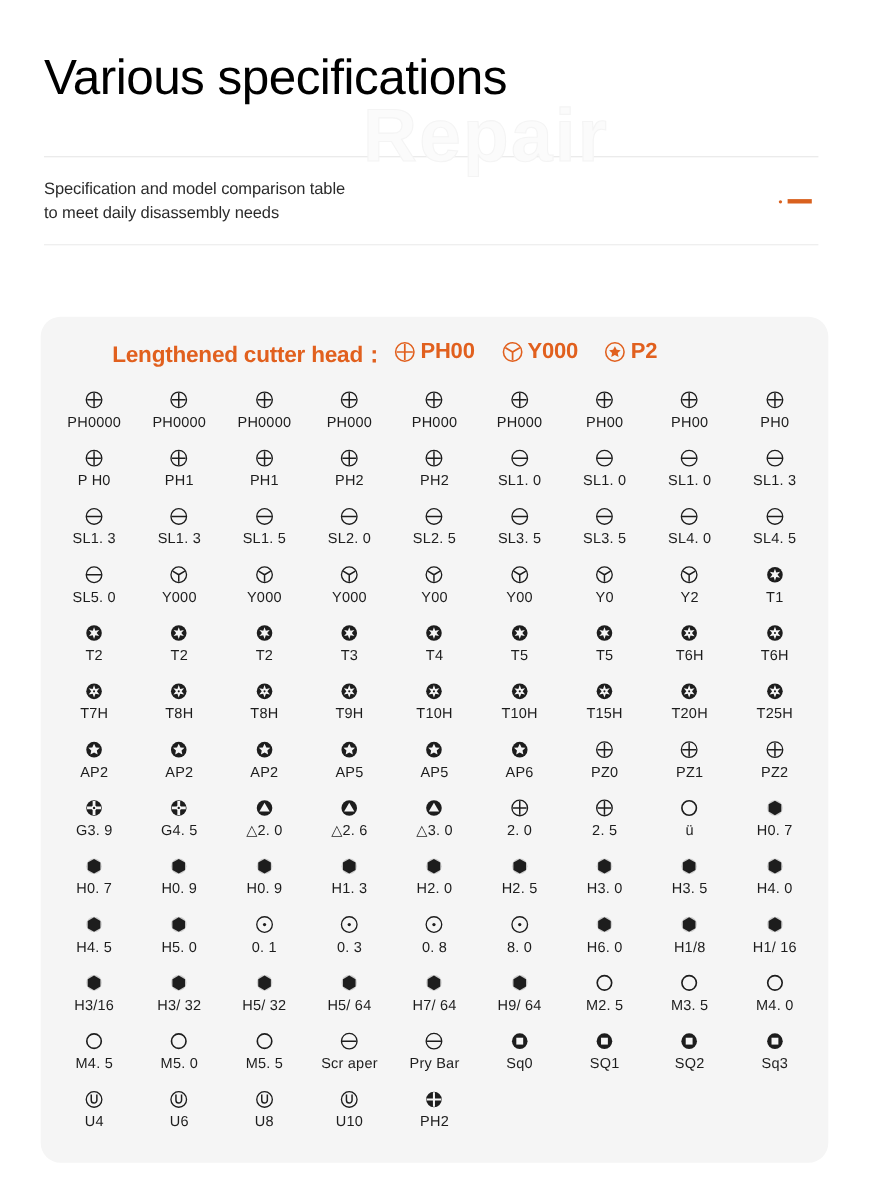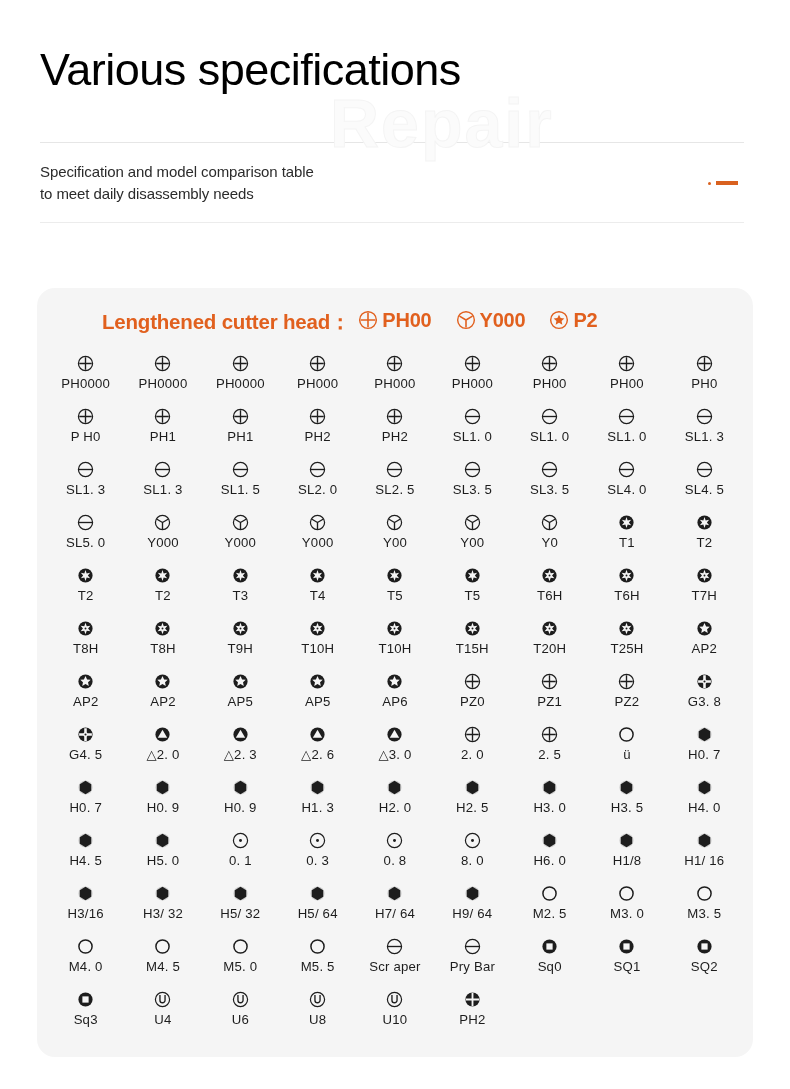--- a/index.html
+++ b/index.html
@@ -463,20 +463,29 @@
             <svg class="ic" width="17" height="17" viewBox="0 0 24 24">
       <circle cx="12" cy="12" r="10" fill="none" stroke="#1d1d1d" stroke-width="1.7"></circle>
               <path d="M12 12V21M12 12L4.2 7.4M12 12L19.8 7.4" stroke="#1d1d1d" stroke-width="1.9" stroke-linecap="butt"></path>
             </svg>
           </div>
           <div class="lbl">Y0</div>
         </div>
         <div class="cell">
           <div class="glyph">
             <svg class="ic" width="17" height="17" viewBox="0 0 24 24">
+      <circle cx="12" cy="12" r="10" fill="none" stroke="#1d1d1d" stroke-width="1.7"></circle>
+              <path d="M12 12V21M12 12L4.2 7.4M12 12L19.8 7.4" stroke="#1d1d1d" stroke-width="1.9" stroke-linecap="butt"></path>
+            </svg>
+          </div>
+          <div class="lbl">Y2</div>
+        </div>
+        <div class="cell">
+          <div class="glyph">
+            <svg class="ic" width="17" height="17" viewBox="0 0 24 24">
       <circle cx="12" cy="12" r="10" fill="#1d1d1d"></circle>
               <path d="M12.00 4.40L13.65 9.14L18.58 8.20L15.30 12.00L18.58 15.80L13.65 14.86L12.00 19.60L10.35 14.86L5.42 15.80L8.70 12.00L5.42 8.20L10.35 9.14Z" fill="#f5f5f5"></path>
             </svg>
           </div>
           <div class="lbl">T1</div>
         </div>
         <div class="cell">
           <div class="glyph">
             <svg class="ic" width="17" height="17" viewBox="0 0 24 24">
       <circle cx="12" cy="12" r="10" fill="#1d1d1d"></circle>
@@ -732,21 +741,21 @@
         </div>
         <div class="cell">
           <div class="glyph">
             <svg class="ic" width="17" height="17" viewBox="0 0 24 24">
       <circle cx="12" cy="12" r="10" fill="#1d1d1d"></circle>
               <path d="M12 3.0V21.0M3.0 12H21.0" stroke="#f5f5f5" stroke-width="3.6"></path>
               <circle cx="12" cy="12" r="3.1" fill="#f5f5f5"></circle>
               <circle cx="12" cy="12" r="1.5" fill="#1d1d1d"></circle>
             </svg>
           </div>
-          <div class="lbl">G3. 8</div>
+          <div class="lbl">G3. 9</div>
         </div>
         <div class="cell">
           <div class="glyph">
             <svg class="ic" width="17" height="17" viewBox="0 0 24 24">
       <circle cx="12" cy="12" r="10" fill="#1d1d1d"></circle>
               <path d="M12 3.0V21.0M3.0 12H21.0" stroke="#f5f5f5" stroke-width="3.6"></path>
               <circle cx="12" cy="12" r="3.1" fill="#f5f5f5"></circle>
               <circle cx="12" cy="12" r="1.5" fill="#1d1d1d"></circle>
             </svg>
           </div>
@@ -761,38 +770,29 @@
           </div>
           <div class="lbl">△2. 0</div>
         </div>
         <div class="cell">
           <div class="glyph">
             <svg class="ic" width="17" height="17" viewBox="0 0 24 24">
       <circle cx="12" cy="12" r="10" fill="#1d1d1d"></circle>
               <path d="M12 5.4L18.6 16.6H5.4z" fill="#f5f5f5"></path>
             </svg>
           </div>
-          <div class="lbl">△2. 3</div>
+          <div class="lbl">△2. 6</div>
         </div>
         <div class="cell">
           <div class="glyph">
             <svg class="ic" width="17" height="17" viewBox="0 0 24 24">
       <circle cx="12" cy="12" r="10" fill="#1d1d1d"></circle>
               <path d="M12 5.4L18.6 16.6H5.4z" fill="#f5f5f5"></path>
             </svg>
           </div>
-          <div class="lbl">△2. 6</div>
-        </div>
-        <div class="cell">
-          <div class="glyph">
-            <svg class="ic" width="17" height="17" viewBox="0 0 24 24">
-      <circle cx="12" cy="12" r="10" fill="#1d1d1d"></circle>
-              <path d="M12 5.4L18.6 16.6H5.4z" fill="#f5f5f5"></path>
-            </svg>
-          </div>
           <div class="lbl">△3. 0</div>
         </div>
         <div class="cell">
           <div class="glyph">
             <svg class="ic" width="17" height="17" viewBox="0 0 24 24">
       <circle cx="12" cy="12" r="10" fill="none" stroke="#1d1d1d" stroke-width="1.7"></circle>
               <path d="M12 3.2V20.8M3.2 12H20.8" stroke="#1d1d1d" stroke-width="1.9"></path>
             </svg>
           </div>
           <div class="lbl">2. 0</div>
@@ -1039,28 +1039,20 @@
           </div>
           <div class="lbl">H9/ 64</div>
         </div>
         <div class="cell">
           <div class="glyph">
             <svg class="ic" width="17" height="17" viewBox="0 0 24 24">
               <circle cx="12" cy="12" r="9.3" fill="none" stroke="#1d1d1d" stroke-width="2.1"></circle>
             </svg>
           </div>
           <div class="lbl">M2. 5</div>
-        </div>
-        <div class="cell">
-          <div class="glyph">
-            <svg class="ic" width="17" height="17" viewBox="0 0 24 24">
-              <circle cx="12" cy="12" r="9.3" fill="none" stroke="#1d1d1d" stroke-width="2.1"></circle>
-            </svg>
-          </div>
-          <div class="lbl">M3. 0</div>
         </div>
         <div class="cell">
           <div class="glyph">
             <svg class="ic" width="17" height="17" viewBox="0 0 24 24">
               <circle cx="12" cy="12" r="9.3" fill="none" stroke="#1d1d1d" stroke-width="2.1"></circle>
             </svg>
           </div>
           <div class="lbl">M3. 5</div>
         </div>
         <div class="cell">

